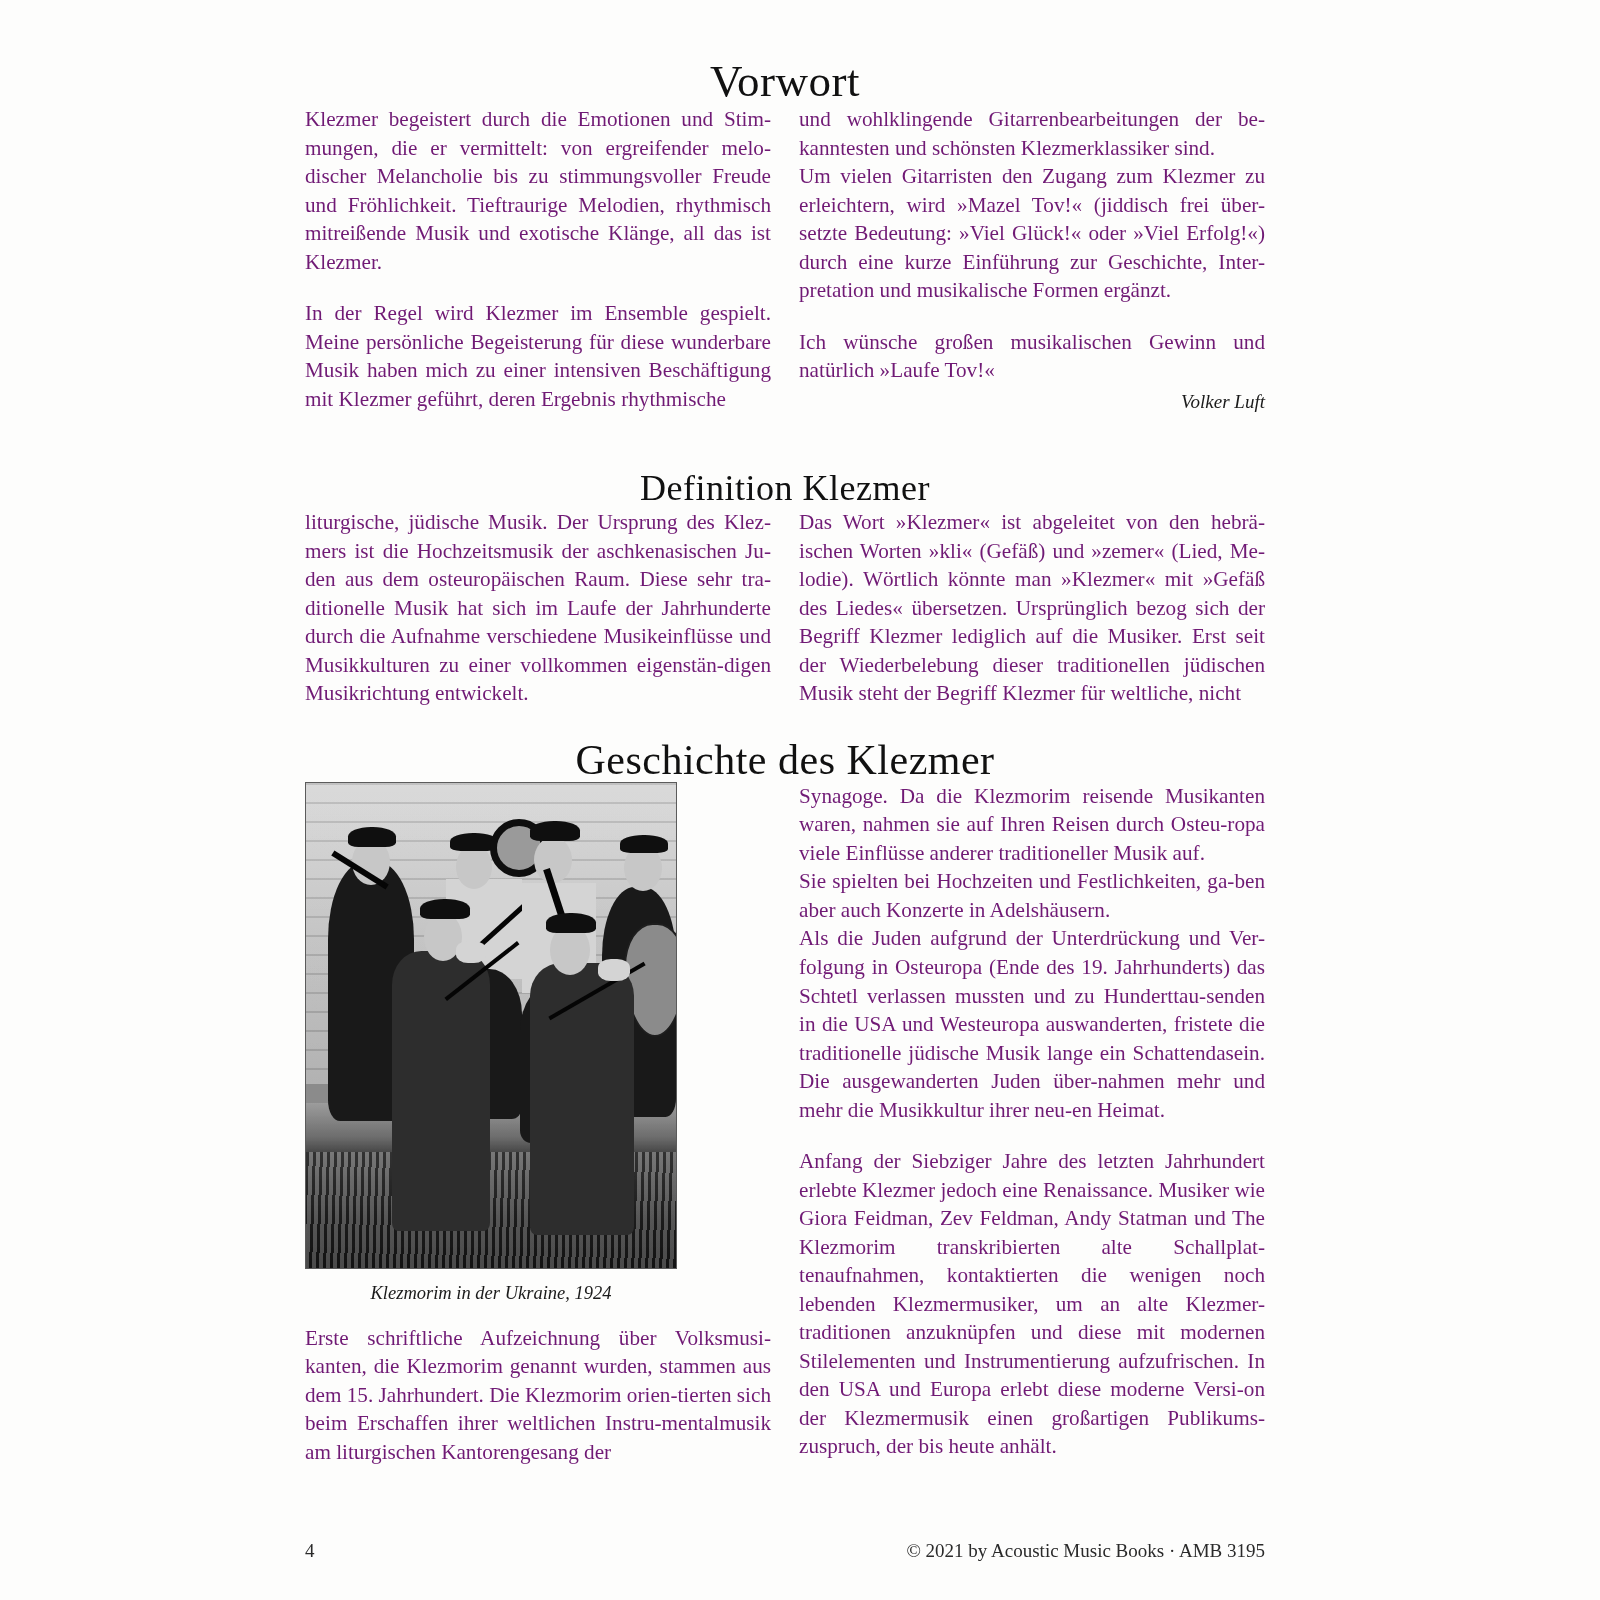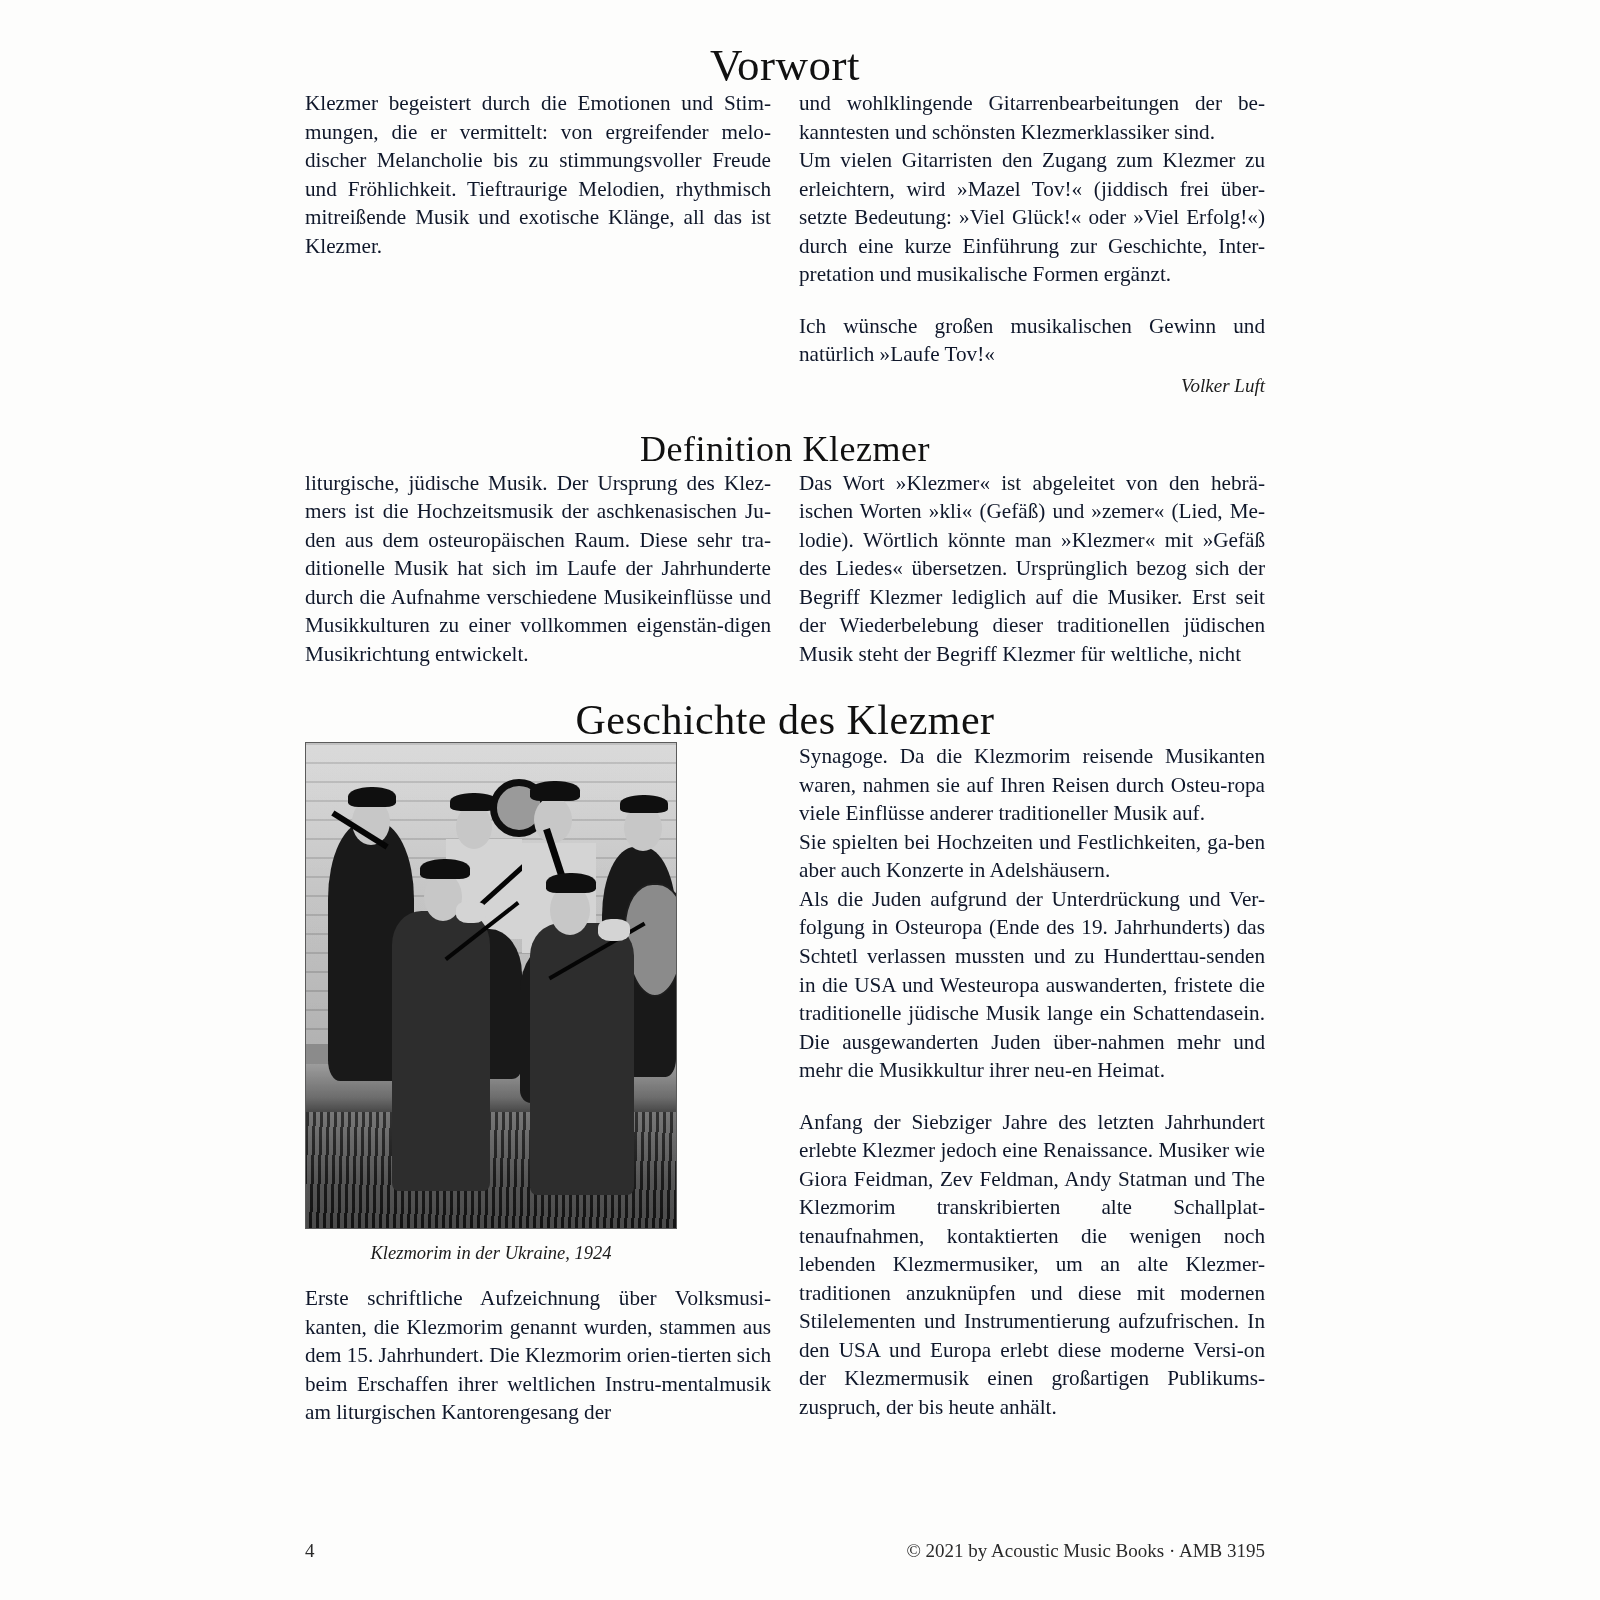--- a/index.html
+++ b/index.html
@@ -16,21 +16,21 @@
   }
   .page {
     position: relative;
     width: 1600px;
     height: 1600px;
     background: #fdfdfc;
   }
   .content {
     position: absolute;
     left: 305px;
-    top: 42px;
+    top: 58px;
     width: 960px;
   }
 
   h1.section-title {
     font-family: "Liberation Serif", "DejaVu Serif", serif;
     font-weight: 400;
     text-align: center;
     color: #111111;
     margin: 0;
     letter-spacing: 0.5px;
@@ -57,21 +57,21 @@
   }
   .col {
     width: 466px;
   }
   .col p {
     margin: 0 0 23px 0;
     font-size: 21.2px;
     line-height: 1.345;
     text-align: justify;
     text-justify: inter-word;
-    color: #0f172a;
+    color: #701a75;
     hyphens: manual;
   }
   .col p.tight {
     margin-bottom: 0;
   }
   .signature {
     text-align: right;
     font-style: italic;
     font-size: 19px;
     margin-top: 6px;
@@ -187,20 +187,21 @@
 <body>
 
 <div class="page">
   <div class="content">
 
     <section class="sect-vorwort">
       <h1 class="section-title title-vorwort">Vorwort</h1>
       <div class="cols">
         <div class="col">
           <p>Klezmer begeistert durch die Emotionen und Stim-mungen, die er vermittelt: von ergreifender melo-discher Melancholie bis zu stimmungsvoller Freude und Fröhlichkeit. Tieftraurige Melodien, rhythmisch mitreißende Musik und exotische Klänge, all das ist Klezmer.</p>
+          <p>In der Regel wird Klezmer im Ensemble gespielt. Meine persönliche Begeisterung für diese wunderbare Musik haben mich zu einer intensiven Beschäftigung mit Klezmer geführt, deren Ergebnis rhythmische</p>
         </div>
         <div class="col">
           <p class="tight">und wohlklingende Gitarrenbearbeitungen der be-kanntesten und schönsten Klezmerklassiker sind.</p>
           <p>Um vielen Gitarristen den Zugang zum Klezmer zu erleichtern, wird »Mazel Tov!« (jiddisch frei über-setzte Bedeutung: »Viel Glück!« oder »Viel Erfolg!«) durch eine kurze Einführung zur Geschichte, Inter-pretation und musikalische Formen ergänzt.</p>
           <p class="tight">Ich wünsche großen musikalischen Gewinn und natürlich »Laufe Tov!«</p>
           <div class="signature">Volker Luft</div>
         </div>
       </div>
     </section>
 

